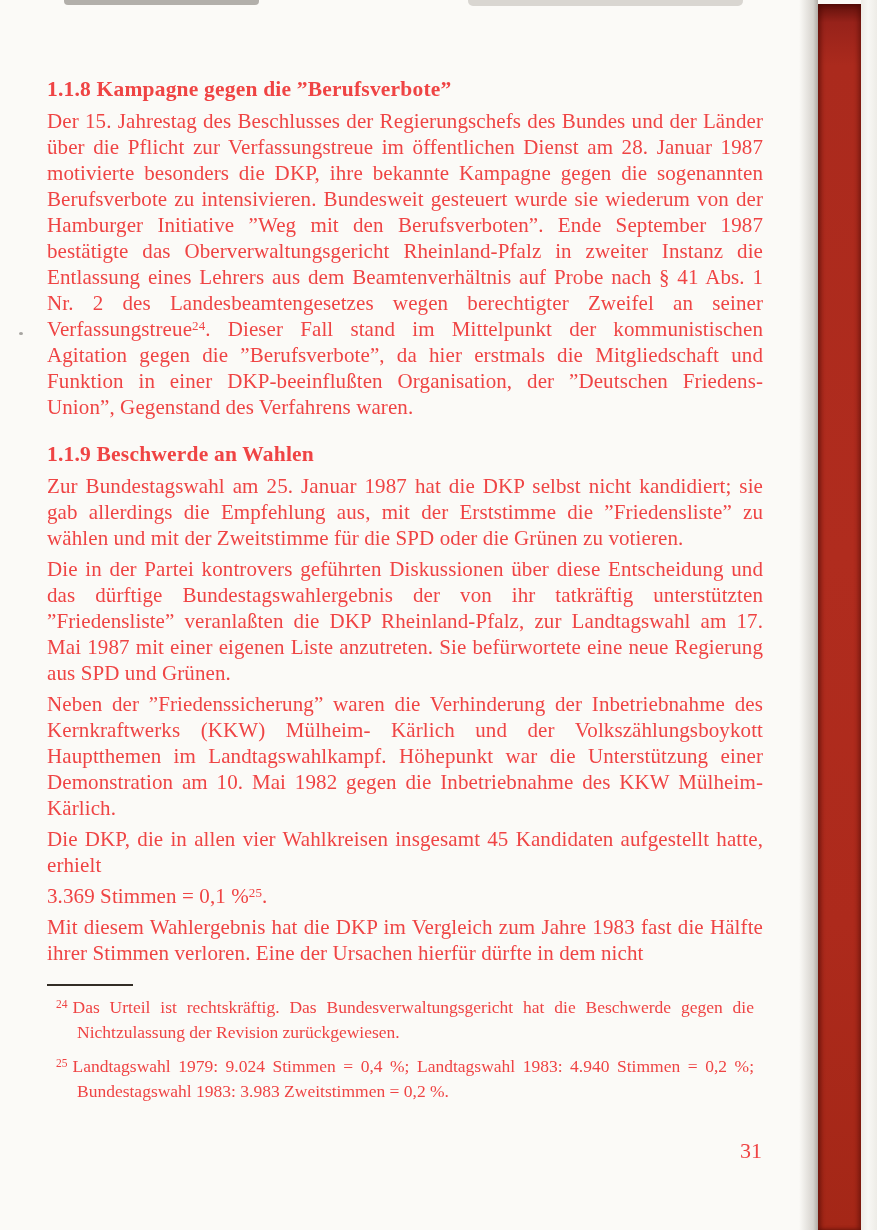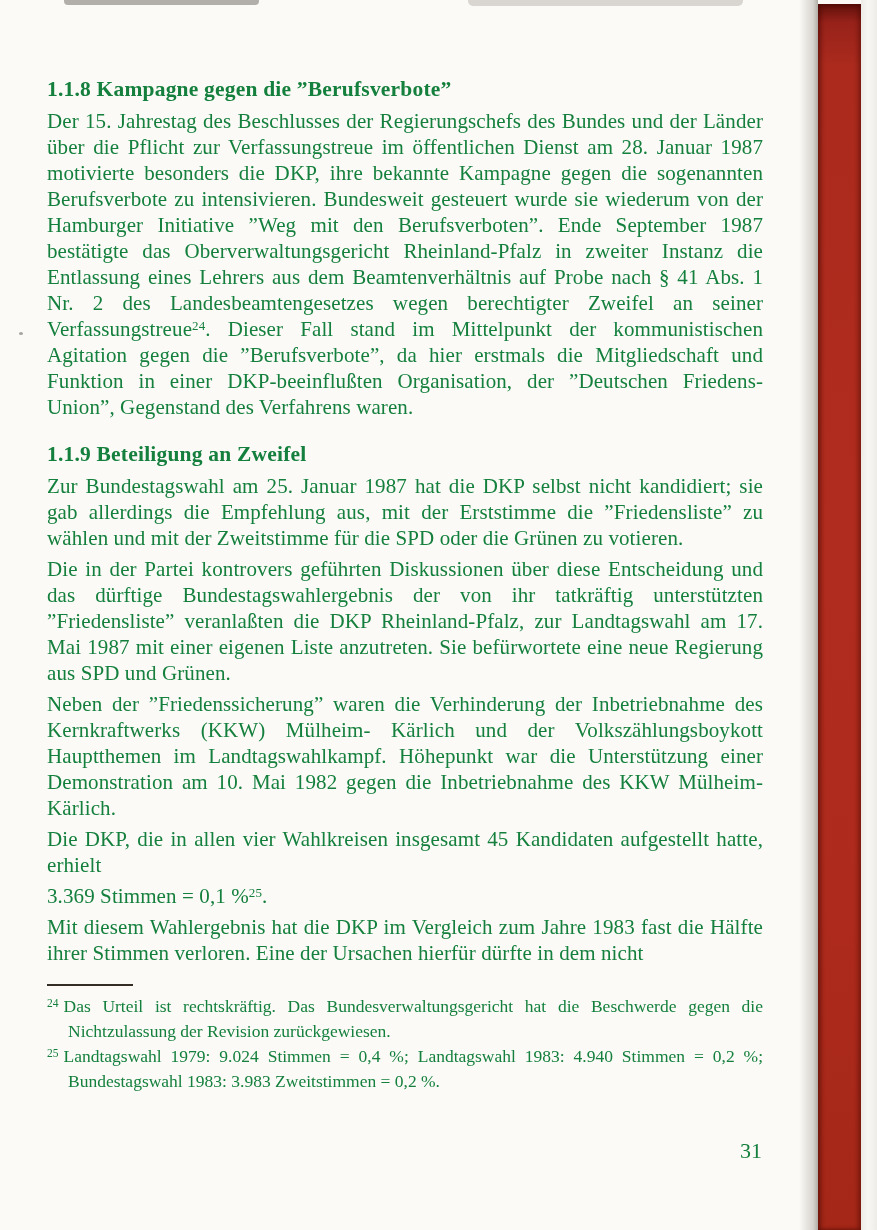--- a/index.html
+++ b/index.html
@@ -2,21 +2,21 @@
 <html lang="de"><head>
 <meta charset="utf-8">
 <style>
   html, body { margin: 0; padding: 0; background: #e8e6e2; }
   .scan {
     position: relative;
     width: 877px;
     height: 1230px;
     background: #fbfaf7;
     font-family: "Liberation Serif", "DejaVu Serif", serif;
-    color: #15803d;
+    color: #ef4444;
     overflow: hidden;
   }
   .content {
     position: absolute;
     left: 47px;
     top: 76px;
     width: 716px;
   }
   .heading {
     font-size: 21.5px;
@@ -44,21 +44,21 @@
     height: 0;
     border-top: 2px solid #332d26;
     margin: 18px 0 8px 0;
   }
   .footnote {
     font-size: 17.5px;
     line-height: 25px;
     text-align: justify;
     padding-left: 21px;
     text-indent: -21px;
-    margin: 0;
+    margin: 9px;
   }
   .footnote sup {
     font-size: 11.5px;
     line-height: 0;
     vertical-align: 5px;
     margin-right: 5px;
   }
   .page-number {
     position: absolute;
     left: 740px;
@@ -107,21 +107,21 @@
   <div class="smudge a"></div>
   <div class="smudge b"></div>
   <div class="smudge speck"></div>
 
   <div class="content">
 
     <h2 class="heading">1.1.8 Kampagne gegen die ”Berufsverbote”</h2>
 
     <p class="body"><span>Der 15. Jahrestag des Beschlusses der Regierungschefs des Bundes und der Länder über die Pflicht zur Verfassungstreue im öffentlichen Dienst am 28. Januar 1987 motivierte besonders die DKP, ihre bekannte Kampagne gegen die sogenannten Berufsverbote zu intensivieren. Bundesweit gesteuert wurde sie wiederum von der Hamburger Initiative ”Weg mit den Berufsverboten”. Ende September 1987 bestätigte das Oberverwaltungsgericht Rheinland-Pfalz in zweiter Instanz die Entlassung eines Lehrers aus dem Beamtenverhältnis auf Probe nach § 41 Abs. 1 Nr. 2 des Landesbeamtengesetzes wegen berechtigter Zweifel an seiner Verfassungstreue</span><sup>24</sup><span>. Dieser Fall stand im Mittelpunkt der kommunistischen Agitation gegen die ”Berufsverbote”, da hier erstmals die Mitgliedschaft und Funktion in einer DKP-beeinflußten Organisation, der ”Deutschen Friedens-Union”, Gegenstand des Verfahrens waren.</span></p>
 
-    <h2 class="heading second">1.1.9 Beteiligung an Zweifel</h2>
+    <h2 class="heading second">1.1.9 Beschwerde an Wahlen</h2>
 
     <p class="body">Zur Bundestagswahl am 25. Januar 1987 hat die DKP selbst nicht kandidiert; sie gab allerdings die Empfehlung aus, mit der Erststimme die ”Friedensliste” zu wählen und mit der Zweitstimme für die SPD oder die Grünen zu votieren.</p>
 
     <p class="body">Die in der Partei kontrovers geführten Diskussionen über diese Entscheidung und das dürftige Bundestagswahlergebnis der von ihr tatkräftig unterstützten ”Friedensliste” veranlaßten die DKP Rheinland-Pfalz, zur Landtagswahl am 17. Mai 1987 mit einer eigenen Liste anzutreten. Sie befürwortete eine neue Regierung aus SPD und Grünen.</p>
 
     <p class="body">Neben der ”Friedenssicherung” waren die Verhinderung der Inbetriebnahme des Kernkraftwerks (KKW) Mülheim- Kärlich und der Volkszählungsboykott Hauptthemen im Landtagswahlkampf. Höhepunkt war die Unterstützung einer Demonstration am 10. Mai 1982 gegen die Inbetriebnahme des KKW Mülheim-Kärlich.</p>
 
 
     <p class="body">Die DKP, die in allen vier Wahlkreisen insgesamt 45 Kandidaten aufgestellt hatte, erhielt</p>
 

